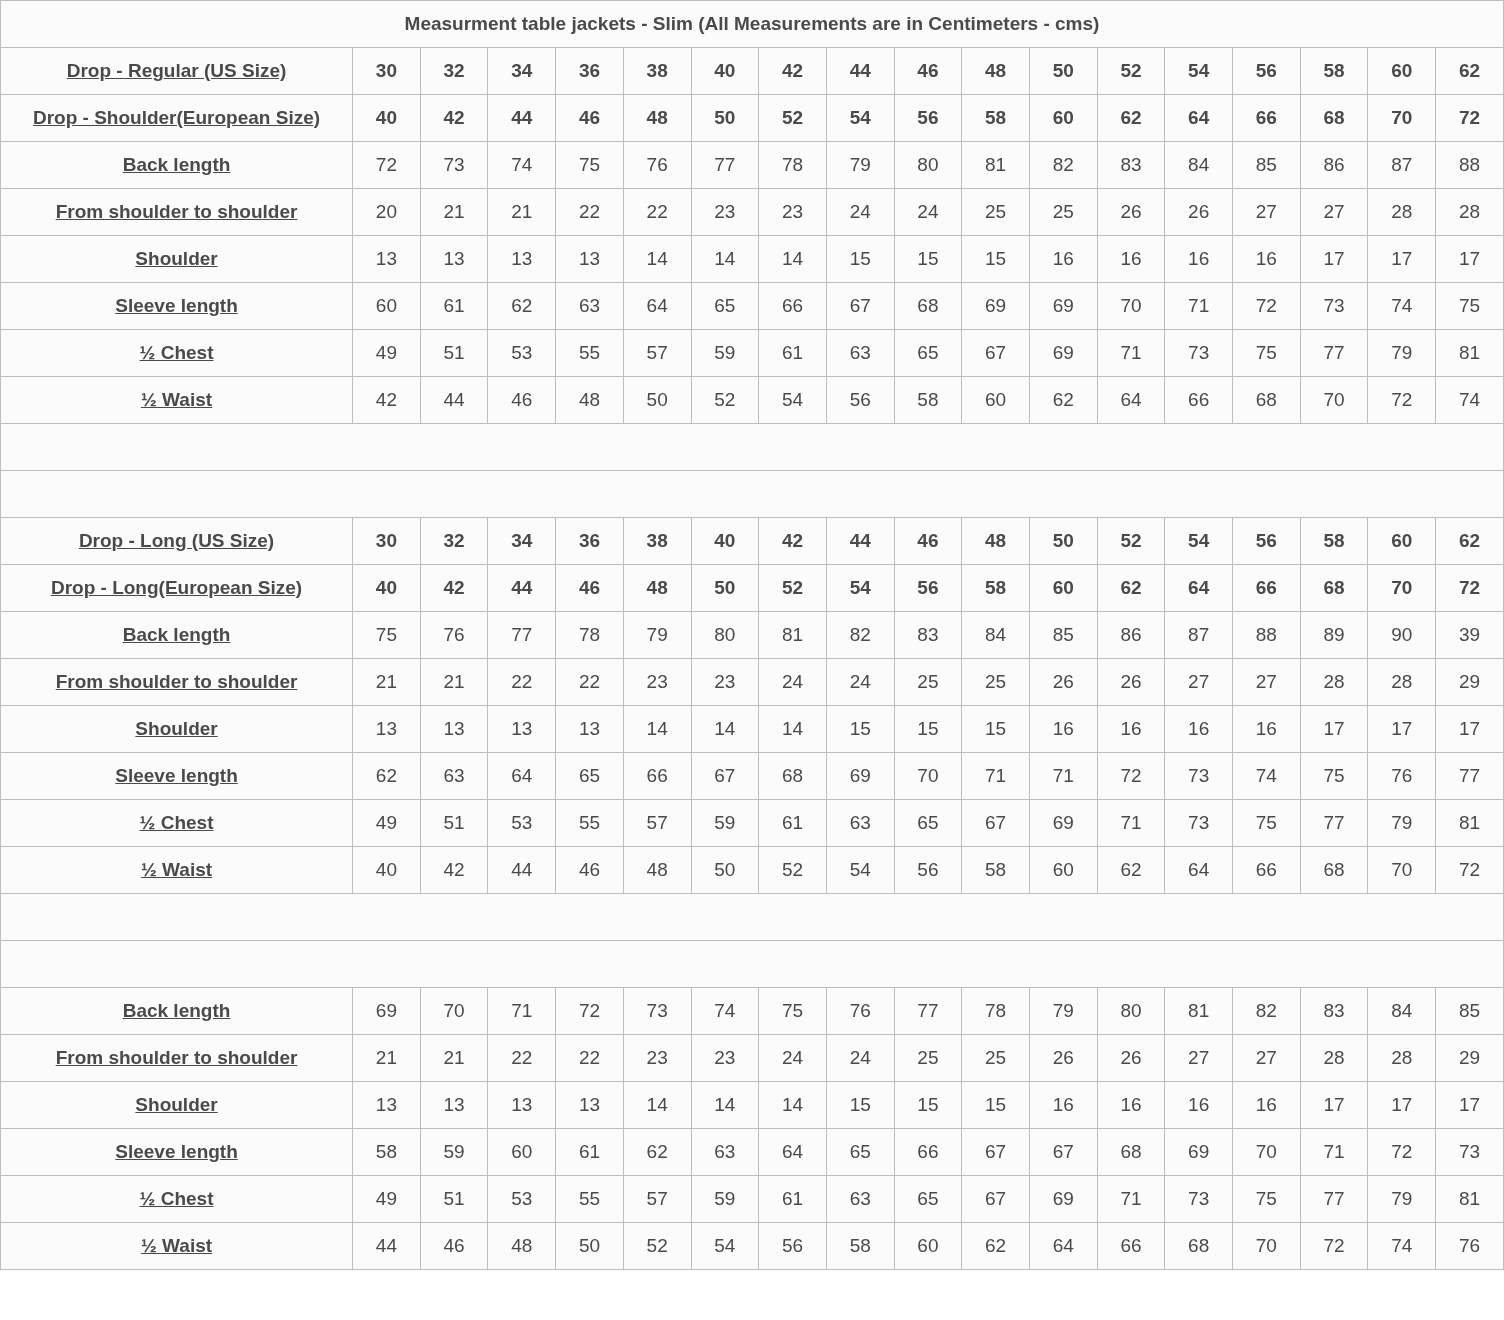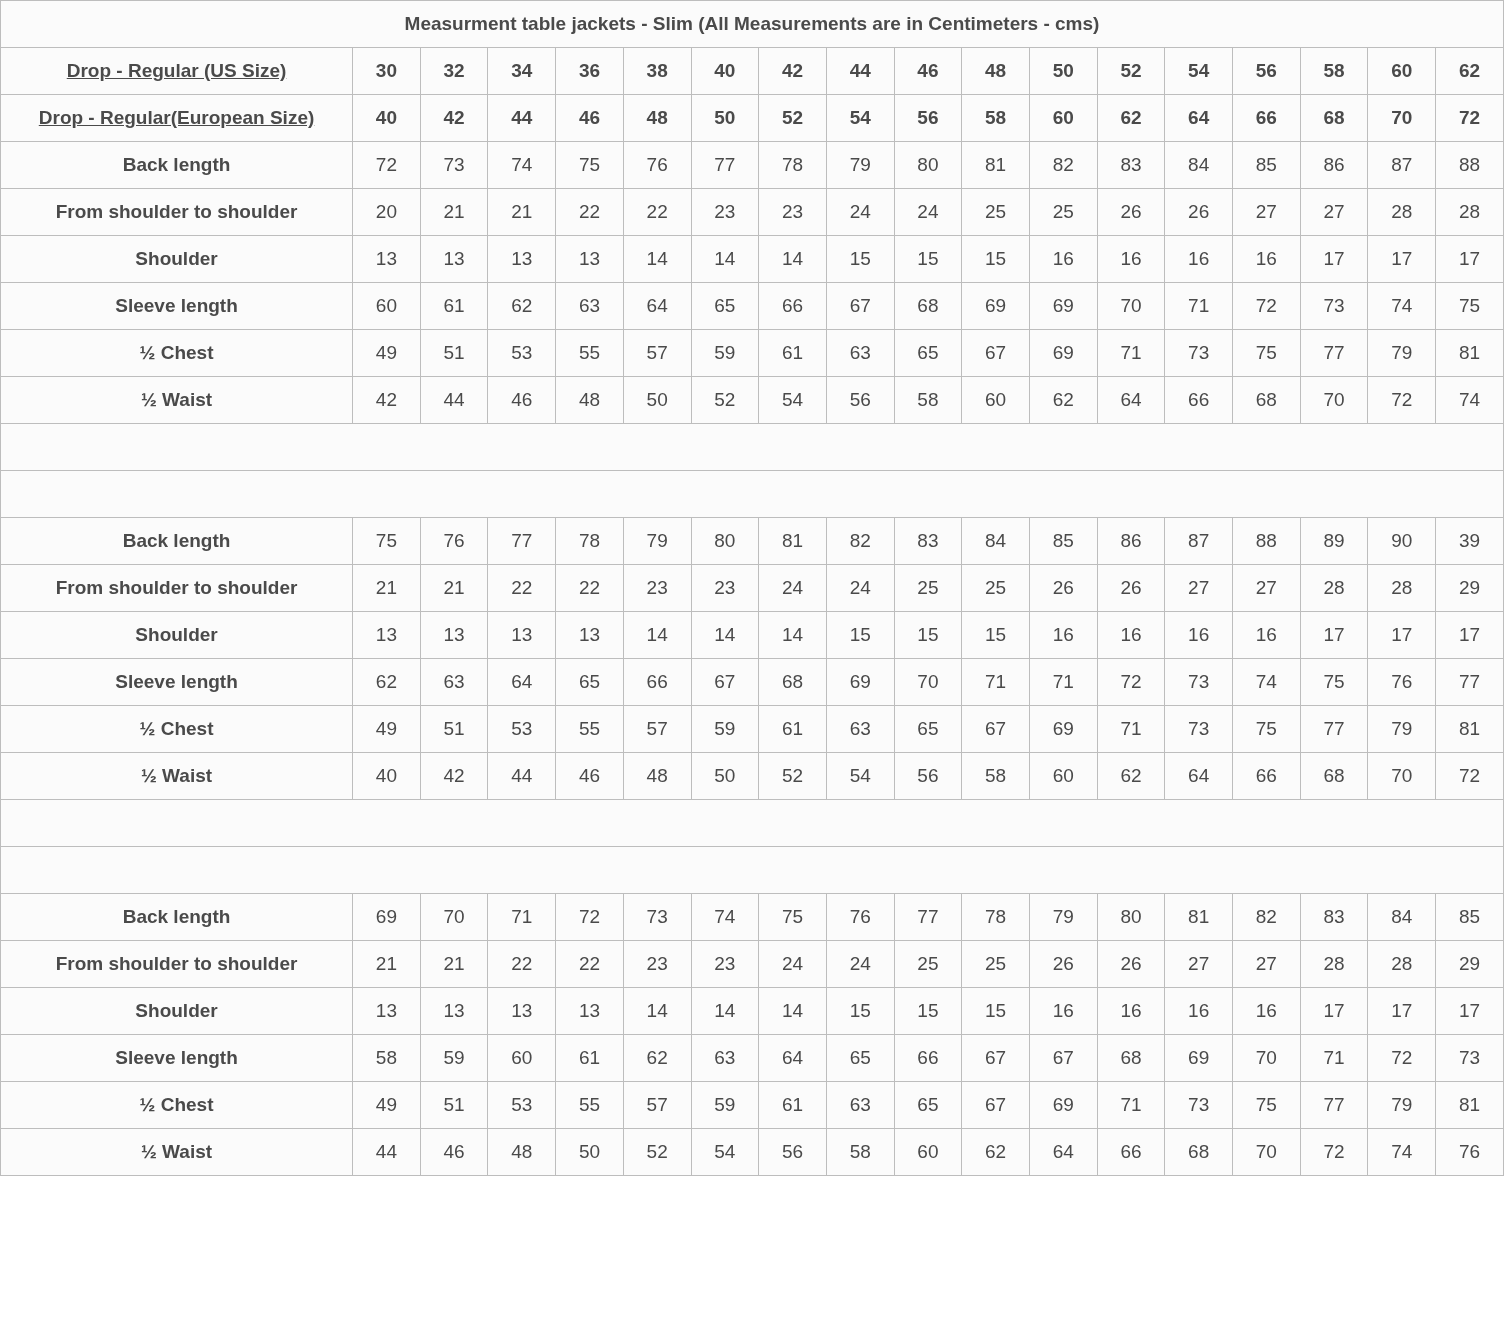--- a/index.html
+++ b/index.html
@@ -59,20 +59,21 @@
     font-weight: bold;
     font-size: 20px;
     border: 1px solid #a8a8a8;
     text-decoration: underline;
   }
   td.rowlabel {
     font-weight: bold;
     font-size: 20px;
     color: #3f3f3f;
     background: #fbfbfb;
+    text-decoration: underline;
   }
   td.spacer {
     border: 1px solid #bdbdbd;
     background: #fbfbfb;
     height: 30px;
   }
   td.spacer-blank {
     border: none;
     background: #ffffff;
     height: 22px;
@@ -121,21 +122,21 @@
           <td class="hdr">48</td>
           <td class="hdr">50</td>
           <td class="hdr">52</td>
           <td class="hdr">54</td>
           <td class="hdr">56</td>
           <td class="hdr">58</td>
           <td class="hdr">60</td>
           <td class="hdr">62</td>
         </tr>
         <tr>
-          <td class="hdr-label">Drop - Regular(European Size)</td>
+          <td class="hdr-label">Drop - Shoulder(European Size)</td>
           <td class="hdr">40</td>
           <td class="hdr">42</td>
           <td class="hdr">44</td>
           <td class="hdr">46</td>
           <td class="hdr">48</td>
           <td class="hdr">50</td>
           <td class="hdr">52</td>
           <td class="hdr">54</td>
           <td class="hdr">56</td>
           <td class="hdr">58</td>
@@ -267,20 +268,60 @@
           <td>72</td>
           <td>74</td>
         </tr>
         <tr>
           <td class="spacer" colspan="18"></td>
         </tr>
         <tr>
           <td class="spacer-blank" colspan="18"></td>
         </tr>
         <tr>
+          <td class="hdr-label">Drop - Long (US Size)</td>
+          <td class="hdr">30</td>
+          <td class="hdr">32</td>
+          <td class="hdr">34</td>
+          <td class="hdr">36</td>
+          <td class="hdr">38</td>
+          <td class="hdr">40</td>
+          <td class="hdr">42</td>
+          <td class="hdr">44</td>
+          <td class="hdr">46</td>
+          <td class="hdr">48</td>
+          <td class="hdr">50</td>
+          <td class="hdr">52</td>
+          <td class="hdr">54</td>
+          <td class="hdr">56</td>
+          <td class="hdr">58</td>
+          <td class="hdr">60</td>
+          <td class="hdr">62</td>
+        </tr>
+        <tr>
+          <td class="hdr-label">Drop - Long(European Size)</td>
+          <td class="hdr">40</td>
+          <td class="hdr">42</td>
+          <td class="hdr">44</td>
+          <td class="hdr">46</td>
+          <td class="hdr">48</td>
+          <td class="hdr">50</td>
+          <td class="hdr">52</td>
+          <td class="hdr">54</td>
+          <td class="hdr">56</td>
+          <td class="hdr">58</td>
+          <td class="hdr">60</td>
+          <td class="hdr">62</td>
+          <td class="hdr">64</td>
+          <td class="hdr">66</td>
+          <td class="hdr">68</td>
+          <td class="hdr">70</td>
+          <td class="hdr">72</td>
+        </tr>
+        <tr>
           <td class="rowlabel">Back length</td>
           <td>75</td>
           <td>76</td>
           <td>77</td>
           <td>78</td>
           <td>79</td>
           <td>80</td>
           <td>81</td>
           <td>82</td>
           <td>83</td>

